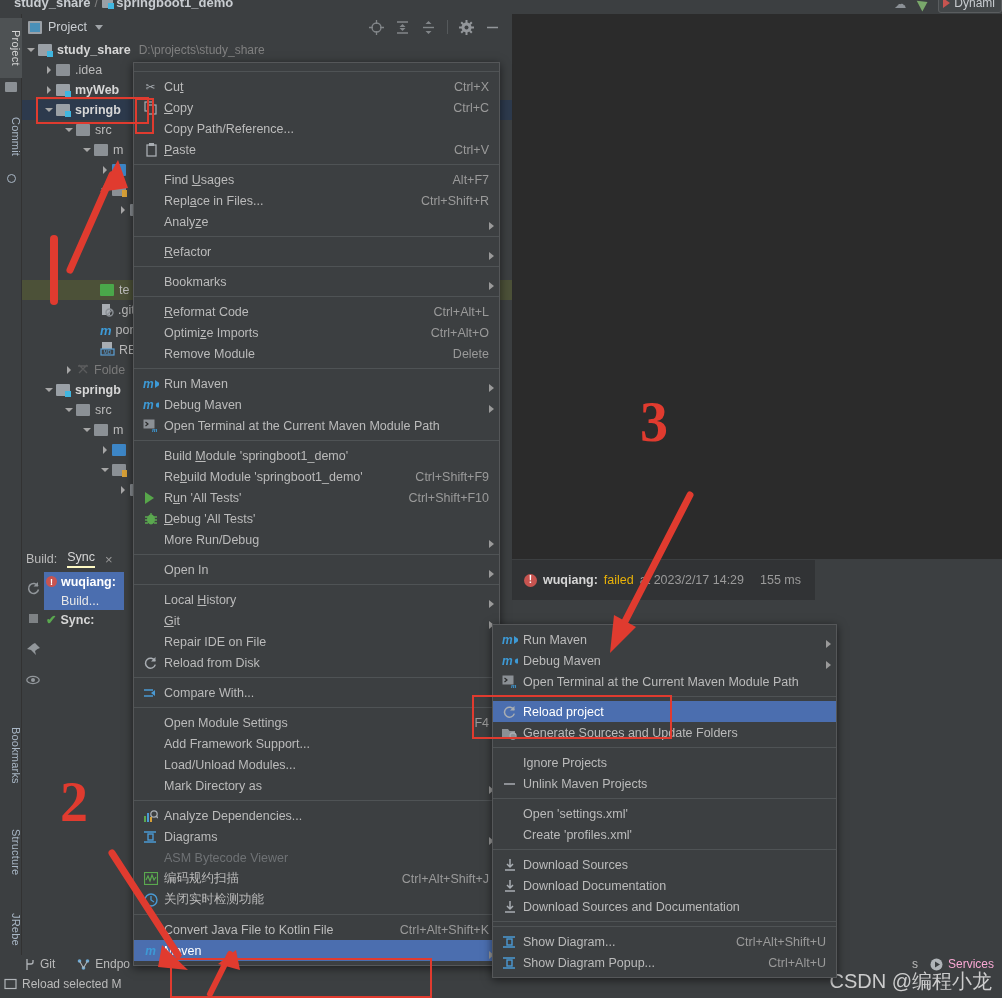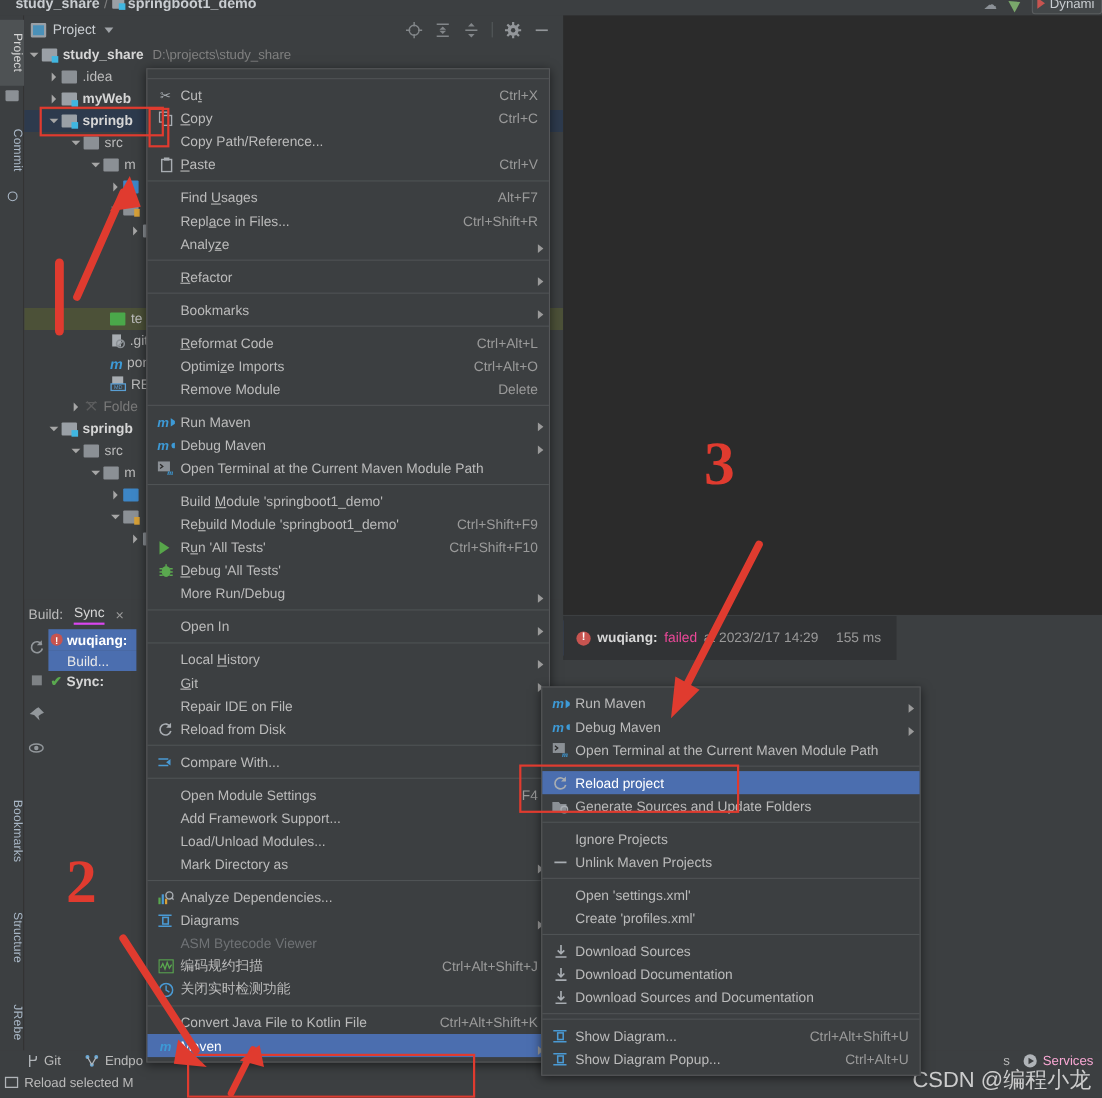--- a/index.html
+++ b/index.html
@@ -107,21 +107,21 @@
   .row.greenbg { background: #4c5138; }
   .row.selbg { background: #2d3a4d; }
   .m-ico { font-style: italic; font-weight: bold; color: #3d9ad6; font-size: 13px; margin-right: 4px; }
 
   
   .build-tabs {
     position: absolute; left: 22px; top: 548px; width: 130px; height: 22px;
     display: flex; align-items: center; gap: 10px; font-size: 12.5px; color: #bbbbbb;
     padding-left: 4px;
   }
-  .build-tab-active { color: #d6d6d6; border-bottom: 2px solid #d946ef; padding-bottom: 2px; }
+  .build-tab-active { color: #d6d6d6; border-bottom: 2px solid #fef9c3; padding-bottom: 2px; }
   .build-side {
     position: absolute; left: 22px; top: 572px; width: 22px; height: 360px;
     display: flex; flex-direction: column; align-items: center; gap: 16px; padding-top: 8px;
   }
   .bs-ico { width: 15px; height: 15px; opacity: .8; }
   .build-list { position: absolute; left: 44px; top: 572px; width: 80px; }
   .bl-row { height: 19px; display: flex; align-items: center; font-size: 12.5px; white-space: nowrap; }
   .bl-row.sel { background: #4b6eaf; color: #fff; }
 
   
@@ -448,21 +448,21 @@
       <span style="margin:0 4px 0 2px;color:#5aa84f;font-weight:bold;">✔</span>
       <span style="font-weight:bold;color:#d6d6d6;">Sync:</span>
     </div>
   </div>
 
   <div class="build-status">
     <div class="bstat-bar"></div>
     <div class="bstat-inner">
       <span class="err-dot">!</span>
       <span style="font-weight:bold;color:#d6d6d6;">wuqiang:</span>
-      <span style="color:#ec4899;">failed</span>
+      <span style="color:#eab308;">failed</span>
       <span style="color:#9a9a9a;">at 2023/2/17 14:29</span>
       <span style="color:#9a9a9a;margin-left:10px;">155 ms</span>
     </div>
   </div>
 
   <div class="menu" id="ctx-menu" style="left:133px; top:62px; width:367px;">
       <div class="msep"></div>
       <div class="mi">
         <span class="mi-ico">
           <span class="g grey">✂</span>

